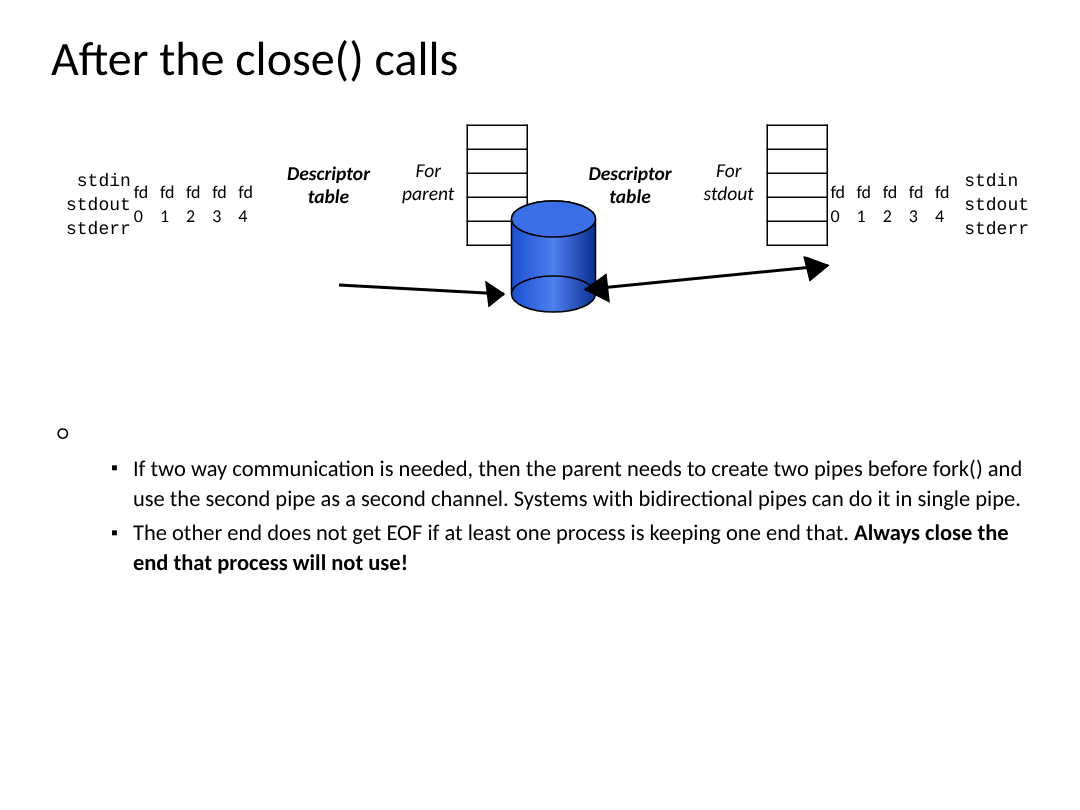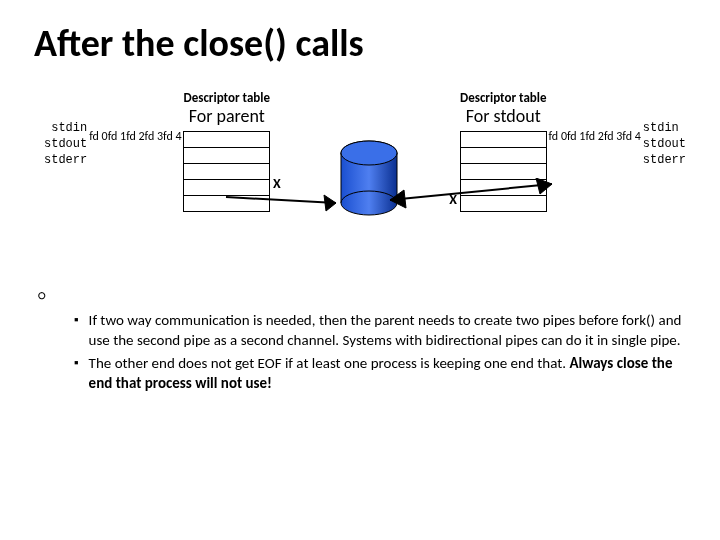--- a/index.html
+++ b/index.html
@@ -8,22 +8,22 @@
     width: 720px; height: 540px;
     font-family: "Segoe UI", "Calibri", Arial, sans-serif;
     color: #000;
     background: #fff;
     position: relative;
   }
   .slide {
     padding: 20px 34px 0 34px;
   }
   h1 {
-    font-size: 38px;
-    font-weight: 700;
+    font-size: 32px;
+    font-weight: 400;
     margin: 0 0 24px 0;
   }
   .tables-row {
     display: flex;
     position: relative;
     margin-bottom: 24px;
     height: 170px;
   }
   .dt-block {
     display: flex;
@@ -43,29 +43,31 @@
   .dt-labels-std.right { text-align: left; }
   .dt-fdcol {
     display: flex;
     flex-direction: row;
     font-size: 12px;
     line-height: 16px;
     margin: 38px 2px 0 2px;
   }
   .dt-core {
     display: flex;
-    flex-direction: column;
+    flex-direction: row;
+    align-items: center;
+    font-style: italic;
   }
   .dt-title {
     font-weight: 700;
     font-size: 13px;
     text-align: center;
   }
   .dt-sub {
-    font-size: 18px;
+    font-size: 13px;
     text-align: center;
     margin-bottom: 4px;
   }
   .dt-table {
     border-collapse: collapse;
   }
   .dt-table td {
     border: 1px solid #000;
     width: 42px;
     height: 16px;

